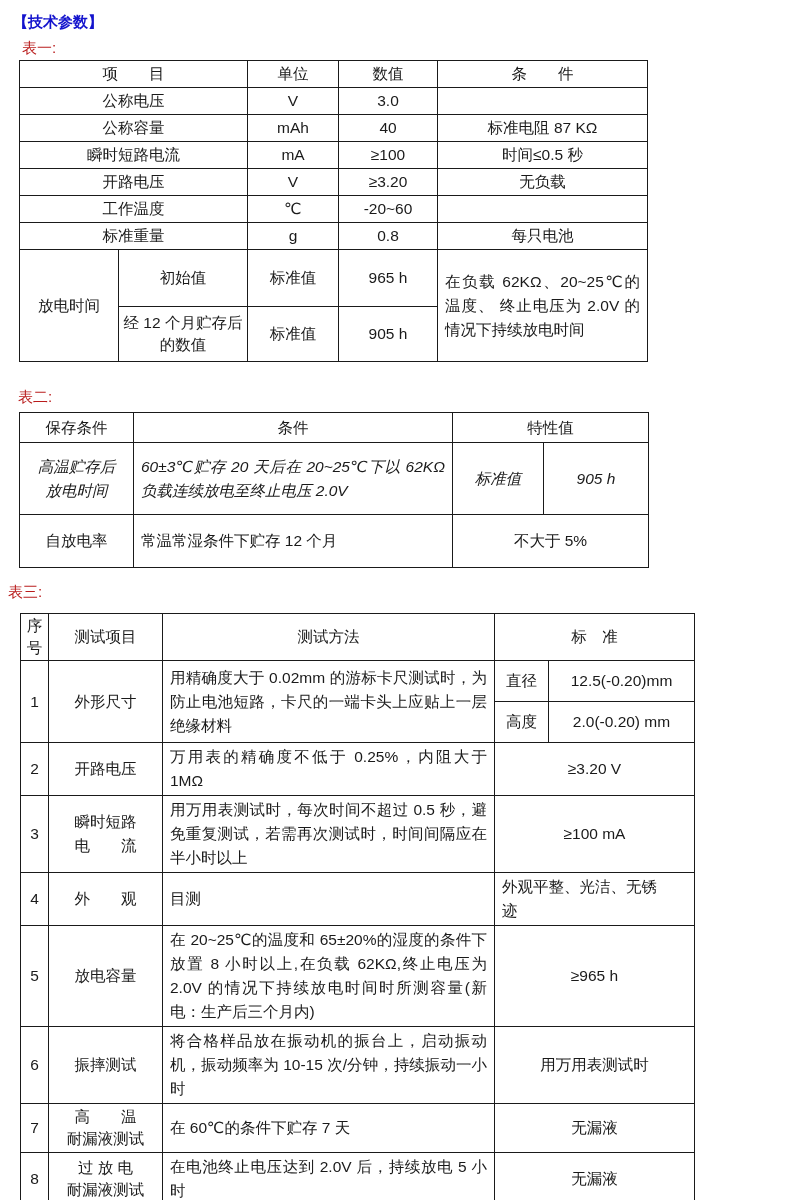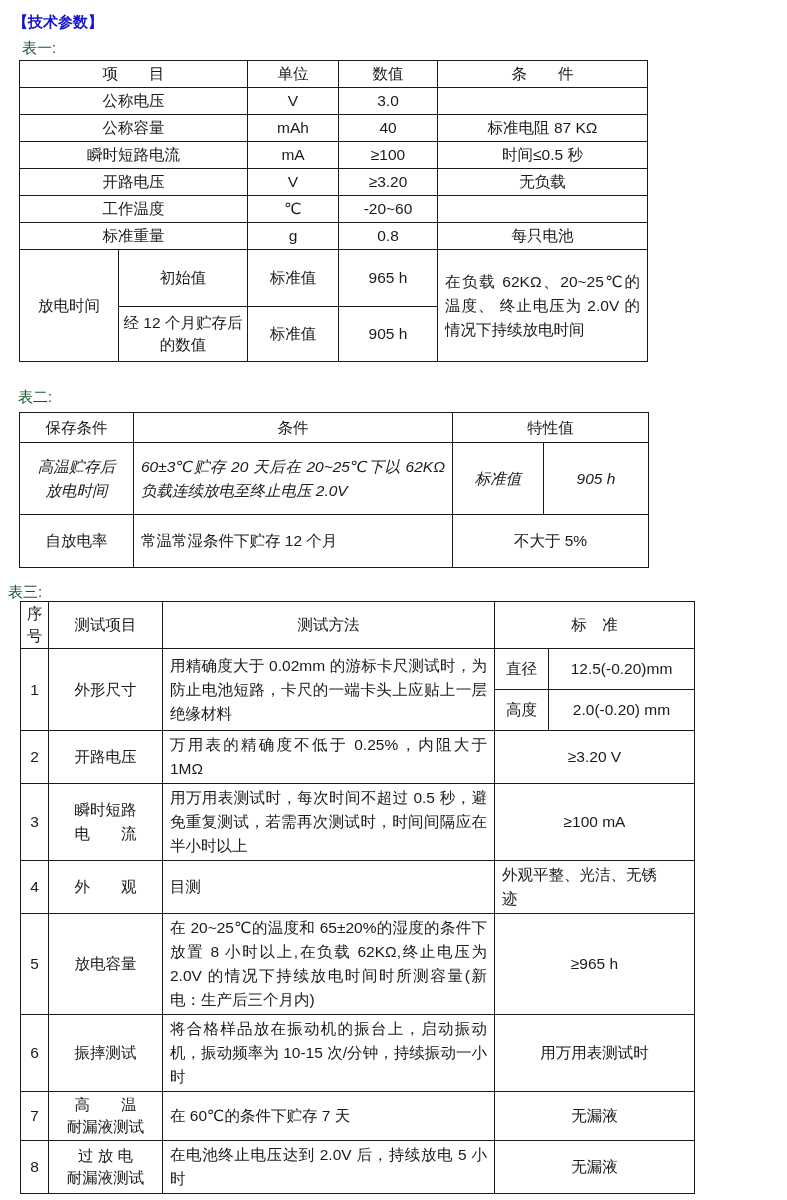--- a/index.html
+++ b/index.html
@@ -14,25 +14,25 @@
 
   .title {
     font-size: 15px;
     font-weight: bold;
     color: #1313cd;
     line-height: 24px;
   }
   .tbl-label {
     font-size: 15px;
     line-height: 19px;
-    color: #14532d;
+    color: #b91c1c;
   }
   .lbl1 { margin: 4px 0 3px 9px; }
   .lbl2 { margin: 25px 0 6px 5px; }
-  .lbl3 { margin: 14px 0 0 -5px; }
+  .lbl3 { margin: 14px 0 12px -5px; }
 
   table {
     border-collapse: collapse;
     table-layout: fixed;
     font-size: 15.5px;
   }
   th, td {
     border: 1px solid #1a1a1a;
     text-align: center;
     vertical-align: middle;

